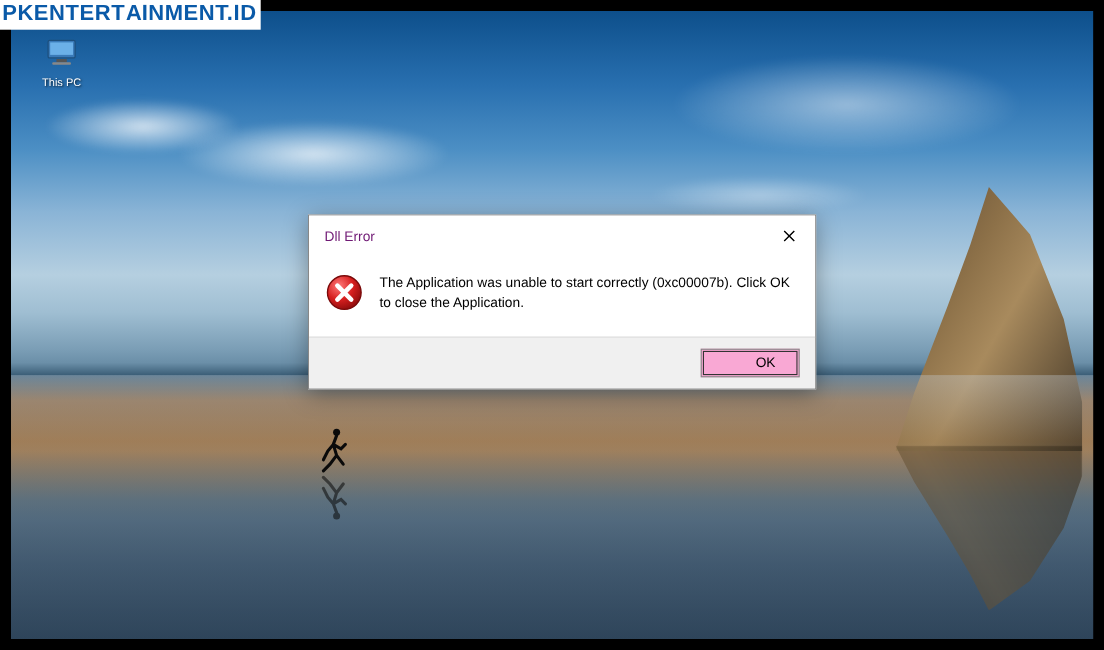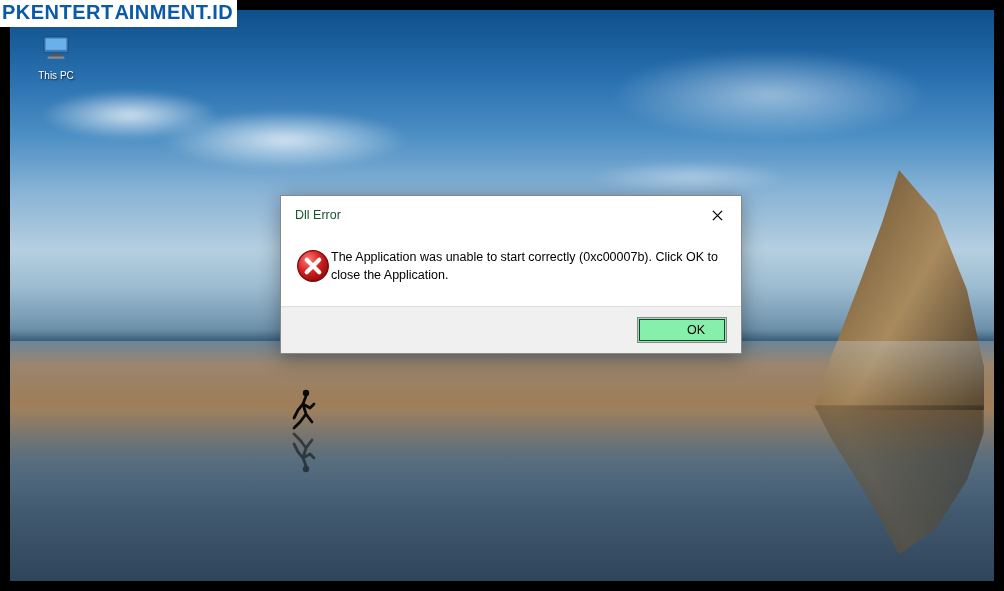--- a/index.html
+++ b/index.html
@@ -168,38 +168,38 @@
     }
     .dialog-titlebar {
       display: flex;
       align-items: center;
       justify-content: space-between;
       padding: 8px 10px 6px 14px;
       background: #fff;
     }
     .dialog-title {
       font-size: 12.5px;
-      color: #14532d;
+      color: #701a75;
     }
     .dialog-close {
       width: 28px;
       height: 22px;
       display: flex;
       align-items: center;
       justify-content: center;
       cursor: pointer;
       font-size: 15px;
       color: #000;
       background: transparent;
       border: none;
     }
     .dialog-body {
       display: flex;
       padding: 16px 18px 22px 14px;
-      gap: 0;
+      gap: 14px;
       background: #fff;
     }
     .error-icon {
       flex-shrink: 0;
       width: 36px;
       height: 36px;
     }
     .dialog-message {
       font-size: 12.5px;
       line-height: 1.45;
@@ -208,21 +208,21 @@
     .dialog-footer {
       background: #f0f0f0;
       border-top: 1px solid #ddd;
       padding: 10px 14px;
       display: flex;
       justify-content: flex-end;
     }
     .ok-button {
       min-width: 90px;
       height: 26px;
-      background: #86efac;
+      background: #f9a8d4;
       border: 1px solid #888;
       font-size: 12.5px;
       cursor: pointer;
       outline: 1px solid #333;
       outline-offset: -3px;
       padding-left: 28px;
     }
   </style>
 </head>
 <body>

